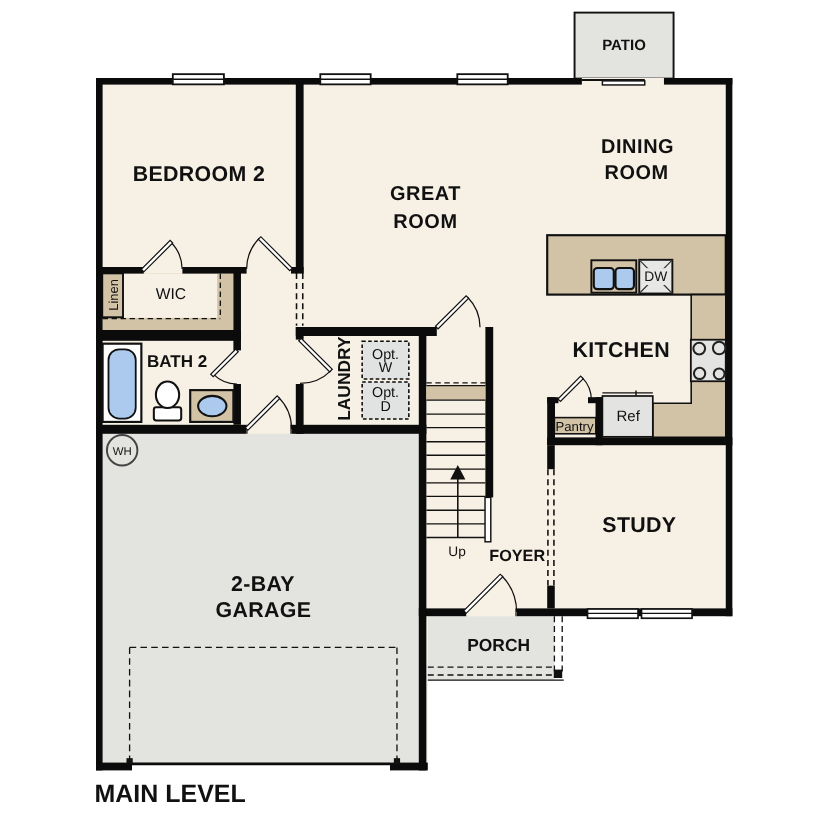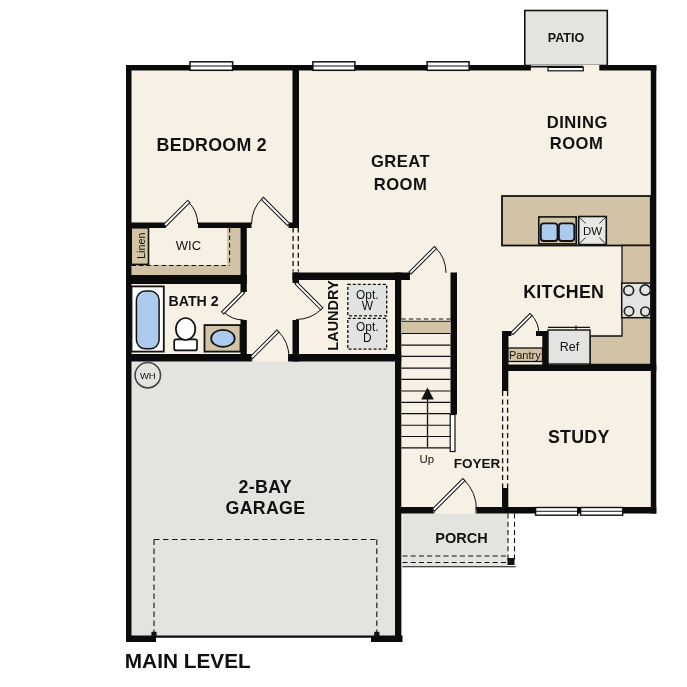--- a/index.html
+++ b/index.html
@@ -1,16 +1,16 @@
 <!DOCTYPE html>
 <html><head>
 <meta charset="utf-8">
 <style>
   html,body{margin:0;padding:0;background:#ffffff;}
-  #plan{width:564px;height:687px;position:relative;font-family:"Liberation Sans", sans-serif;padding-left:46px;}
+  #plan{width:564px;height:687px;position:relative;font-family:"Liberation Sans", sans-serif;}
   text{font-family:"Liberation Sans", sans-serif;fill:#111;}
   .rm{font-weight:bold;font-size:16.6px;letter-spacing:.5px;}
   .rm2{font-weight:bold;font-size:17.8px;letter-spacing:.3px;}
 </style>
 </head>
 <body>
 <div id="plan">
 <svg width="687" height="687" viewBox="0 0 687 687">
 
 <rect x="0" y="0" width="687" height="687" fill="#ffffff"></rect>

